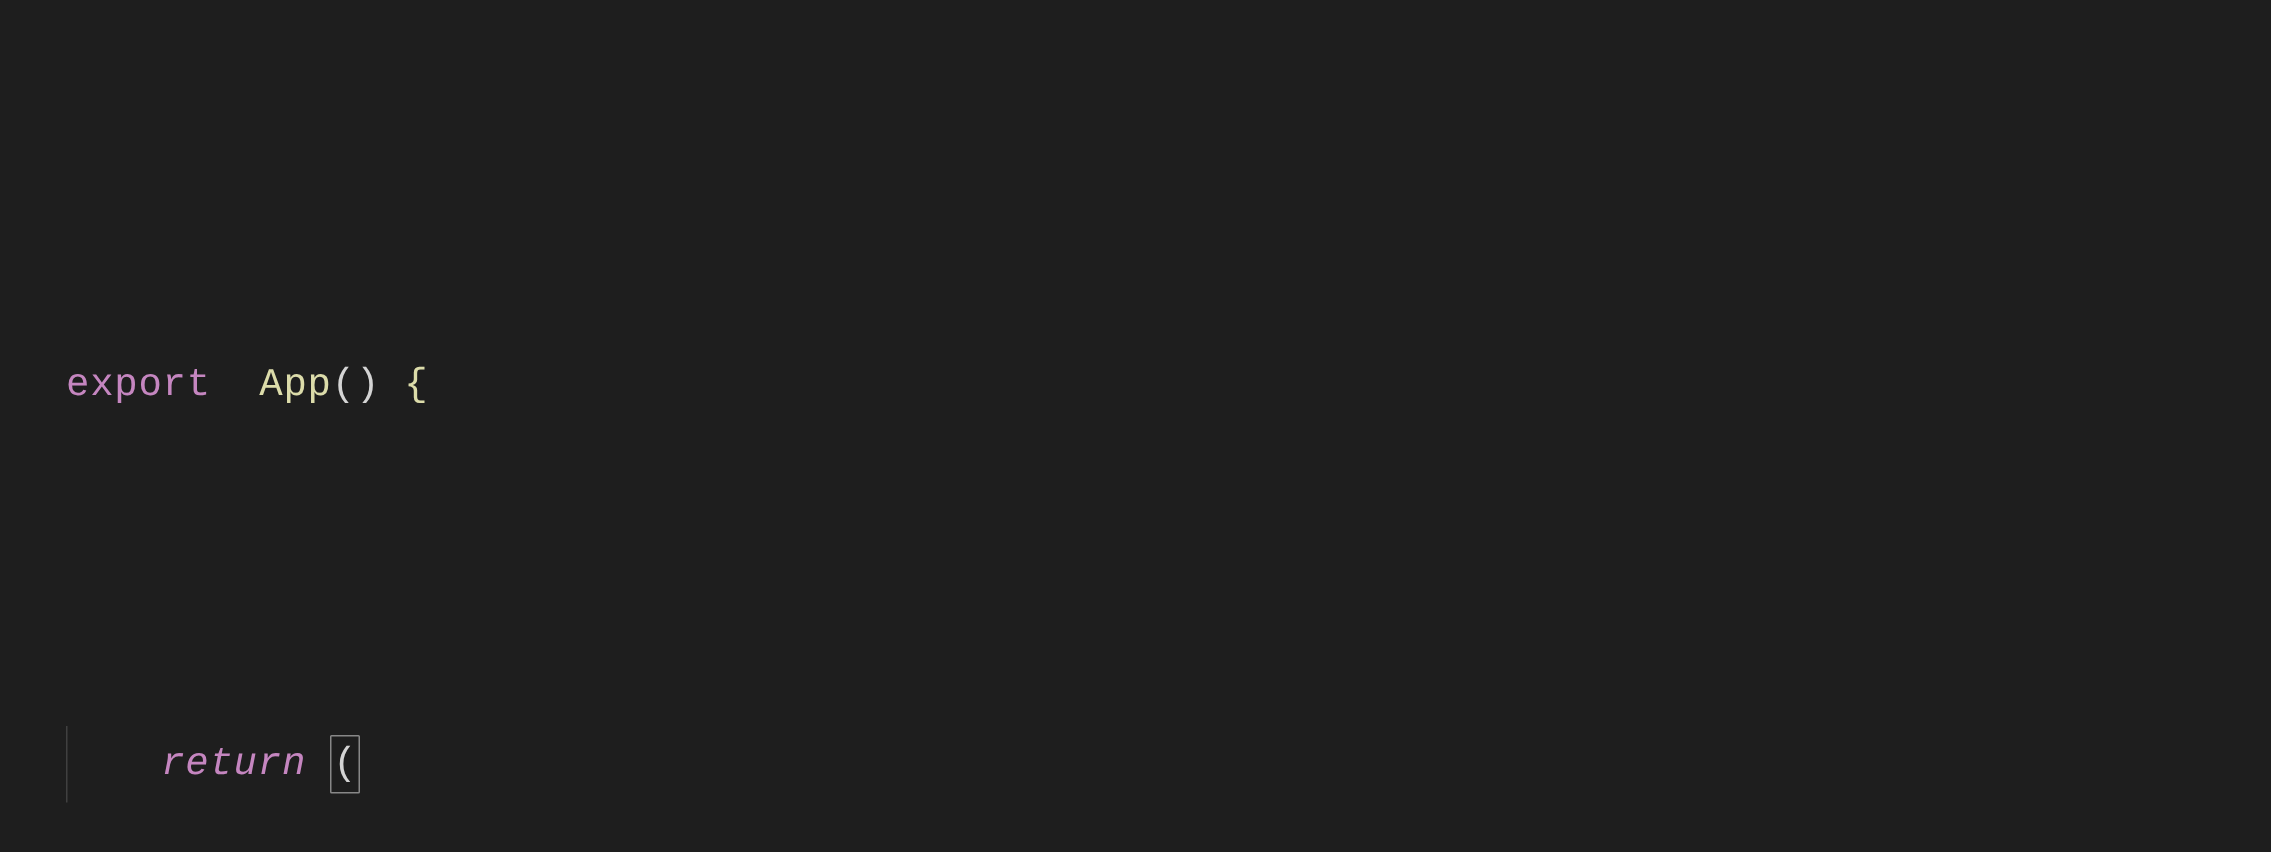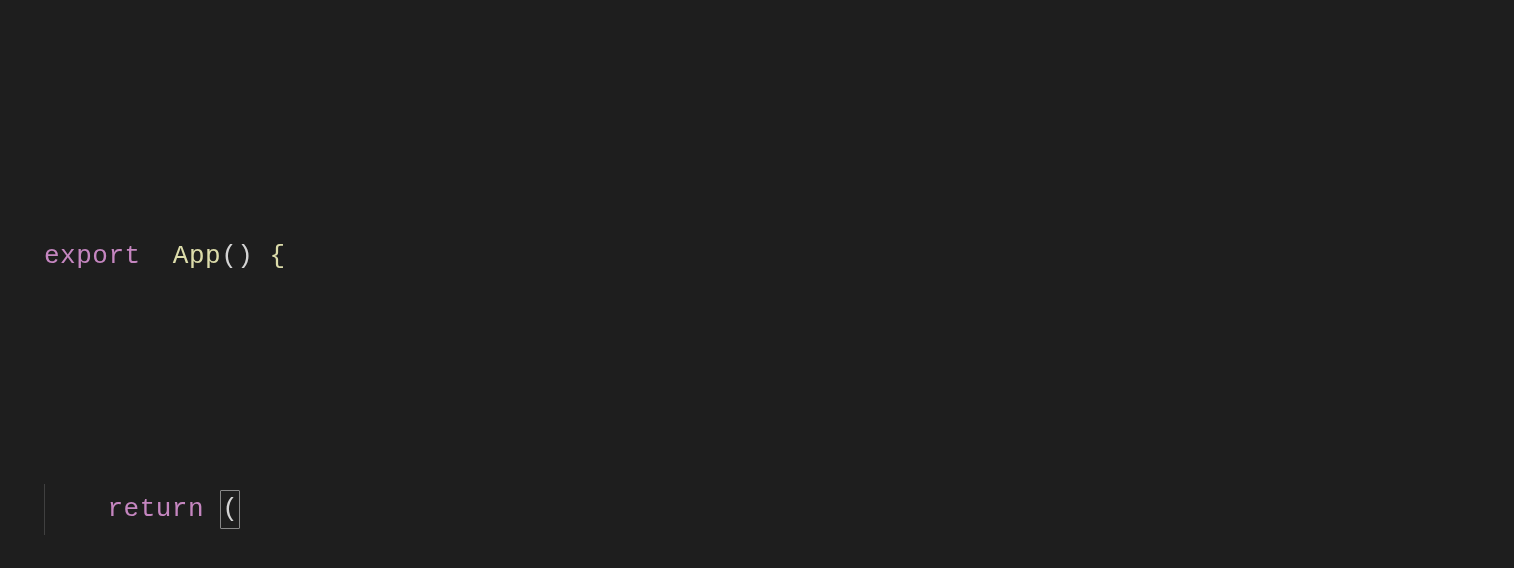--- a/index.html
+++ b/index.html
@@ -51,21 +51,21 @@
   .indent-guide::before {
     content: "";
     position: absolute;
     left: 0; top: 0; bottom: 0;
     width: 1px;
     background: var(--guide);
   }
   .kw-export   { color: var(--keyword-export); }
   .kw-function { color: var(--keyword-function); }
   .fn-name     { color: var(--fn-name); }
-  .kw-return   { color: var(--keyword-return); }
+  .kw-return   { color: var(--keyword-return); font-style: italic; }
   .paren       { color: var(--fg); }
   .brace       { color: var(--fn-name); }
   .bracket-match {
     display: inline-block;
     padding: 0 1px;
     border: 1px solid var(--bracket-box);
     border-radius: 1px;
     line-height: 1.4;
   }
 </style>

